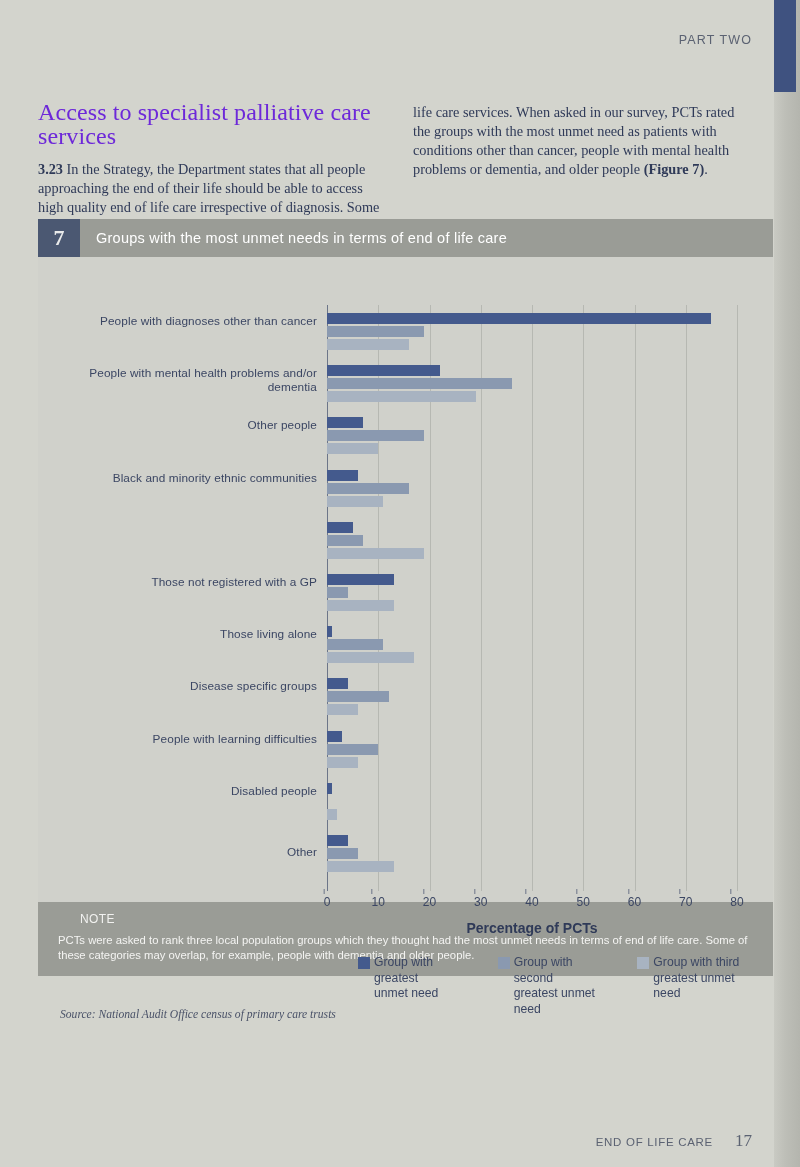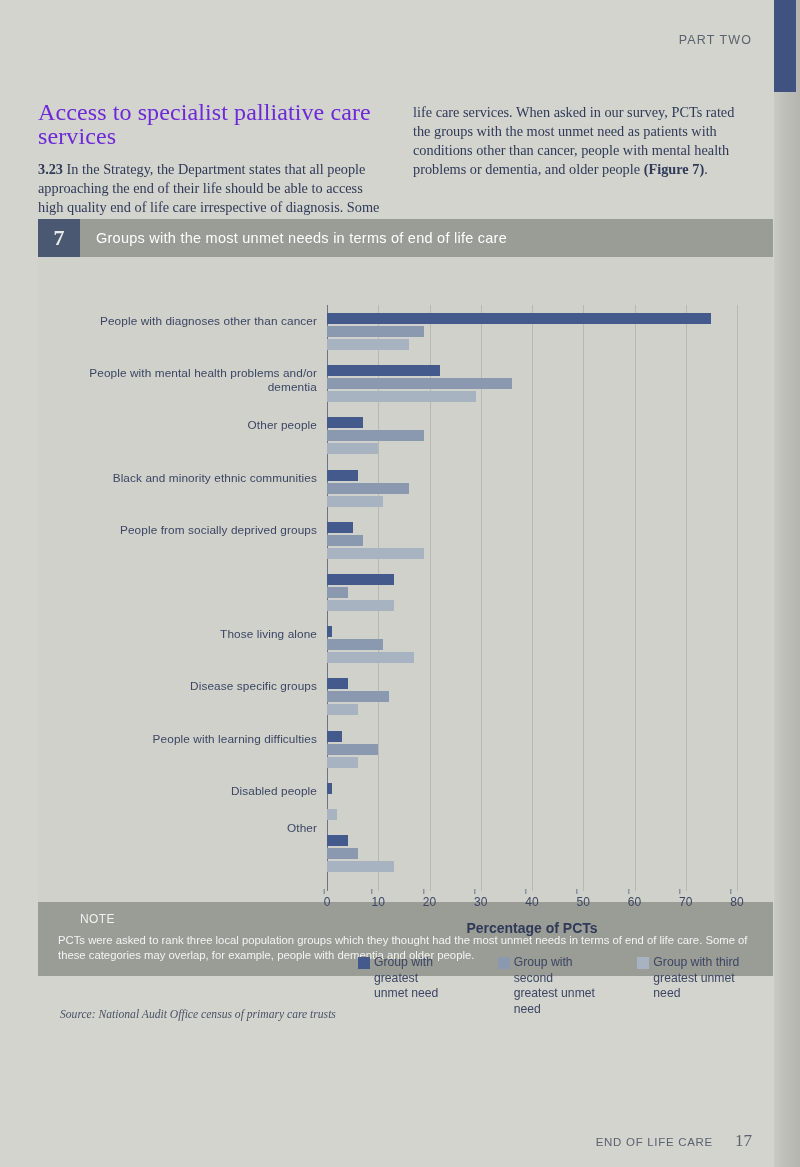--- a/index.html
+++ b/index.html
@@ -192,26 +192,26 @@
               <div class="bar b1" title="Group with greatest unmet need: 7%" style="width: 8.75%; background: rgb(68, 90, 141);"></div>
               <div class="bar b2" title="Group with second greatest unmet need: 19%" style="width: 23.75%; background: rgb(138, 153, 176);"></div>
               <div class="bar b3" title="Group with third greatest unmet need: 10%" style="width: 12.5%; background: rgb(168, 179, 193);"></div>
             </div>
             <div class="cat-label" style="top: 165.6px; left: -286px;">Black and minority ethnic communities</div>
             <div class="row" style="top: 164.6px;">
               <div class="bar b1" title="Group with greatest unmet need: 6%" style="width: 7.5%; background: rgb(68, 90, 141);"></div>
               <div class="bar b2" title="Group with second greatest unmet need: 16%" style="width: 20%; background: rgb(138, 153, 176);"></div>
               <div class="bar b3" title="Group with third greatest unmet need: 11%" style="width: 13.75%; background: rgb(168, 179, 193);"></div>
             </div>
-            <div class="cat-label" style="top: 217.8px; left: -286px;">People from socially deprived groups</div>
             <div class="row" style="top: 216.8px;">
               <div class="bar b1" title="Group with greatest unmet need: 5%" style="width: 6.25%; background: rgb(68, 90, 141);"></div>
               <div class="bar b2" title="Group with second greatest unmet need: 7%" style="width: 8.75%; background: rgb(138, 153, 176);"></div>
               <div class="bar b3" title="Group with third greatest unmet need: 19%" style="width: 23.75%; background: rgb(168, 179, 193);"></div>
             </div>
+            <div class="cat-label" style="top: 270px; left: -286px;">Those not registered with a GP</div>
             <div class="row" style="top: 269px;">
               <div class="bar b1" title="Group with greatest unmet need: 13%" style="width: 16.25%; background: rgb(68, 90, 141);"></div>
               <div class="bar b2" title="Group with second greatest unmet need: 4%" style="width: 5%; background: rgb(138, 153, 176);"></div>
               <div class="bar b3" title="Group with third greatest unmet need: 13%" style="width: 16.25%; background: rgb(168, 179, 193);"></div>
             </div>
             <div class="cat-label" style="top: 322.2px; left: -286px;">Those living alone</div>
             <div class="row" style="top: 321.2px;">
               <div class="bar b1" title="Group with greatest unmet need: 1%" style="width: 1.25%; background: rgb(68, 90, 141);"></div>
               <div class="bar b2" title="Group with second greatest unmet need: 11%" style="width: 13.75%; background: rgb(138, 153, 176);"></div>
               <div class="bar b3" title="Group with third greatest unmet need: 17%" style="width: 21.25%; background: rgb(168, 179, 193);"></div>
@@ -227,21 +227,21 @@
               <div class="bar b1" title="Group with greatest unmet need: 3%" style="width: 3.75%; background: rgb(68, 90, 141);"></div>
               <div class="bar b2" title="Group with second greatest unmet need: 10%" style="width: 12.5%; background: rgb(138, 153, 176);"></div>
               <div class="bar b3" title="Group with third greatest unmet need: 6%" style="width: 7.5%; background: rgb(168, 179, 193);"></div>
             </div>
             <div class="cat-label" style="top: 478.8px; left: -286px;">Disabled people</div>
             <div class="row" style="top: 477.8px;">
               <div class="bar b1" title="Group with greatest unmet need: 1%" style="width: 1.25%; background: rgb(68, 90, 141);"></div>
               <div class="bar b2" title="Group with second greatest unmet need: 0%" style="width: 0%; background: rgb(138, 153, 176);"></div>
               <div class="bar b3" title="Group with third greatest unmet need: 2%" style="width: 2.5%; background: rgb(168, 179, 193);"></div>
             </div>
-            <div class="cat-label" style="top: 516px; left: -286px;">Other</div>
+            <div class="cat-label" style="top: 540px; left: -286px;">Other</div>
             <div class="row" style="top: 530px;">
               <div class="bar b1" title="Group with greatest unmet need: 4%" style="width: 5%; background: rgb(68, 90, 141);"></div>
               <div class="bar b2" title="Group with second greatest unmet need: 6%" style="width: 7.5%; background: rgb(138, 153, 176);"></div>
               <div class="bar b3" title="Group with third greatest unmet need: 13%" style="width: 16.25%; background: rgb(168, 179, 193);"></div>
             </div>
           </div>
       </div>
 
       <div class="ticks">
           <div class="tick" style="left: 0%;">0<div class="tick-mark"></div></div>

